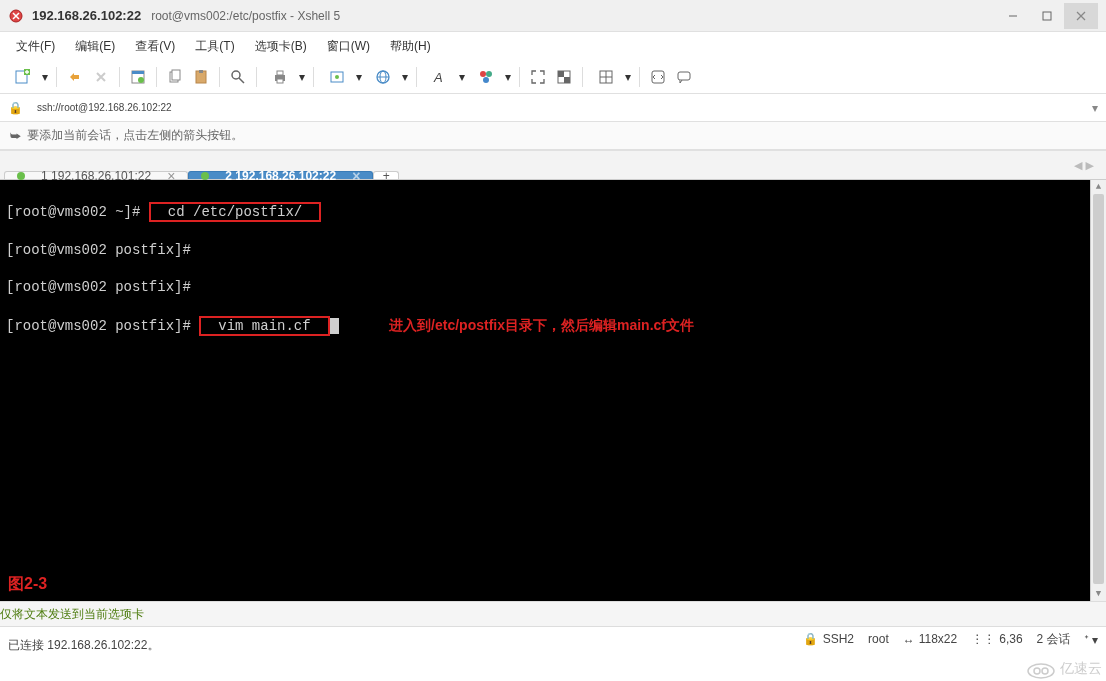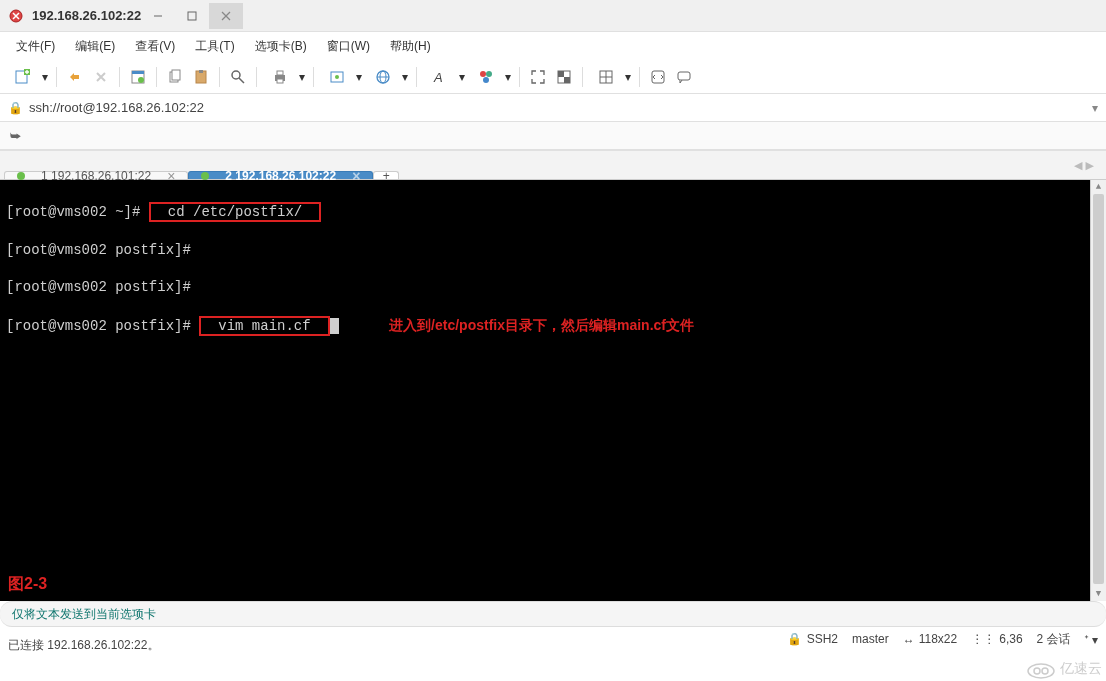--- a/index.html
+++ b/index.html
@@ -22,21 +22,21 @@
 .toolbar { height: 34px; display: flex; align-items: center; padding: 0 6px; gap: 2px; background: #fff; border-bottom: 1px solid #e0e0e0; }
 .tb { width: 24px; height: 24px; display: flex; align-items: center; justify-content: center; color: #555; }
 .tb.wide { width: 34px; }
 .tb svg { width: 16px; height: 16px; }
 .tbsep { width: 1px; height: 20px; background: #ddd; margin: 0 4px; }
 .dropcaret { width: 8px; }
 
 
 .addressbar { height: 28px; display: flex; align-items: center; padding: 2px 8px; border-bottom: 1px solid #e0e0e0; gap: 6px; }
 .addressbar .lock { color: #888; }
-.addressbar input { flex: 1; border: none; outline: none; font-size: 13px; color: #444; background: transparent; }
+.addressbar input { flex: 1; border: none; outline: none; font-size: 10px; color: #444; background: transparent; margin-left: 8px; }
 .addressbar .caret { color: #888; }
 
 
 .hintbar { height: 28px; display: flex; align-items: center; padding: 0 10px; gap: 6px; color: #666; border-bottom: 1px solid #e0e0e0; background: #fafafa; }
 
 
 .tabbar { height: 30px; display: flex; align-items: stretch; background: #f3f3f3; border-top: 1px solid #e0e0e0; border-bottom: 1px solid #ccc; padding: 0 4px; position: relative; }
 .tab { display: flex; align-items: center; gap: 16px; padding: 0 12px; background: #fff; border: 1px solid #ccc; border-bottom: none; margin-right: 0; margin-top: 20px; border-radius: 3px 3px 0 0; font-size: 12px; }
 .tab.inactive { background: #f8f8f8; color: #555; }
 .tab.active { background: #4a8cc7; color: #fff; border-color: #3a7cb7; font-weight: bold; }
@@ -53,38 +53,39 @@
 .annot { color: #d22; font-weight: bold; font-family: "Microsoft YaHei", sans-serif; font-size: 14px; }
 .cursor { background: #cfcfcf; color: #000; display: inline-block; width: 9px; height: 16px; vertical-align: text-bottom; }
 .figlabel { position: absolute; left: 8px; bottom: 6px; color: #d22; font-weight: bold; font-family: "Microsoft YaHei", sans-serif; font-size: 16px; }
 .termscroll { position: absolute; right: 0; top: 0; width: 16px; height: 100%; background: #f0f0f0; border-left: 1px solid #ccc; }
 .termscroll .thumb { position: absolute; top: 14px; left: 2px; right: 2px; height: 390px; background: #cdcdcd; border-radius: 2px; }
 .termscroll .arrow { position: absolute; left: 0; right: 0; height: 14px; text-align: center; color: #888; font-size: 9px; line-height: 14px; }
 .termscroll .arrow.up { top: 0; }
 .termscroll .arrow.down { bottom: 0; }
 
 
-.sendbar { height: 26px; background: #f5f5f5; border-top: 1px solid #ddd; border-bottom: 1px solid #ddd; padding: 0 12px; display: flex; align-items: center; color: #0f766e; font-size: 12px; border-radius: 12px; }
+.sendbar { height: 26px; background: #f5f5f5; border-top: 1px solid #ddd; border-bottom: 1px solid #ddd; padding: 0 0; display: flex; align-items: center; color: #4d7c0f; font-size: 12px; }
 
 
 .statusbar { height: 24px; background: #fff; display: flex; align-items: center; padding: 0 8px; font-size: 12px; color: #444; gap: 14px; }
 .statusbar .left { flex: 1; margin-top: 12px; }
 .statusbar .seg { display: flex; align-items: center; gap: 4px; }
 .watermark { position: absolute; right: 4px; bottom: 2px; color: #ccc; font-size: 14px; display: flex; align-items: center; gap: 4px; }
 .watermark svg { width: 30px; height: 20px; }
 </style>
 </head>
 <body>
 
 <div class="titlebar">
   <svg class="app-icon" viewBox="0 0 16 16">
       <circle cx="8" cy="8" r="6" fill="#d44" stroke="#a22"></circle>
       <path d="M5 5 L11 11 M11 5 L5 11" stroke="#fff" stroke-width="1.5"></path>
     </svg>
   <span class="title">192.168.26.102:22</span>
+  <span class="subtitle">root@vms002:/etc/postfix - Xshell 5</span>
   <div class="winbtns">
     <div class="winbtn">
         <svg viewBox="0 0 10 10" width="10" height="10">
           <line x1="1" y1="5" x2="9" y2="5" stroke="#666" stroke-width="1"></line>
         </svg>
       </div>
     <div class="winbtn">
         <svg viewBox="0 0 10 10" width="10" height="10">
           <rect x="1" y="1" width="8" height="8" fill="none" stroke="#666" stroke-width="1"></rect>
         </svg>
@@ -234,20 +235,21 @@
 </div>
 
 <div class="addressbar">
   <span class="lock">🔒</span>
   <input type="text" value="ssh://root@192.168.26.102:22" style="">
   <span class="caret">▾</span>
 </div>
 
 <div class="hintbar">
   <span>⮩</span>
+  <span>要添加当前会话，点击左侧的箭头按钮。</span>
 </div>
 
 <div class="tabbar">
   <div class="tab inactive">
     <span class="dot"></span>
     <span><span class="underline">1</span> <span>192.168.26.101:22</span></span>
     <span class="tabclose">×</span>
   </div>
   <div class="tab active">
     <span class="dot"></span>
@@ -274,21 +276,21 @@
 <div class="sendbar">
   <span>仅将文本发送到当前选项卡</span>
 </div>
 
 <div class="statusbar">
   <div class="left seg">已连接 192.168.26.102:22。</div>
   <div class="seg">
       <span>🔒</span>
       <span>SSH2</span>
     </div>
-  <div class="seg">master</div>
+  <div class="seg">root</div>
   <div class="seg">
       <span>↔</span>
       <span>118x22</span>
     </div>
   <div class="seg">
       <span>⋮⋮</span>
       <span>6,36</span>
     </div>
   <div class="seg">2 会话</div>
   <div class="seg">

